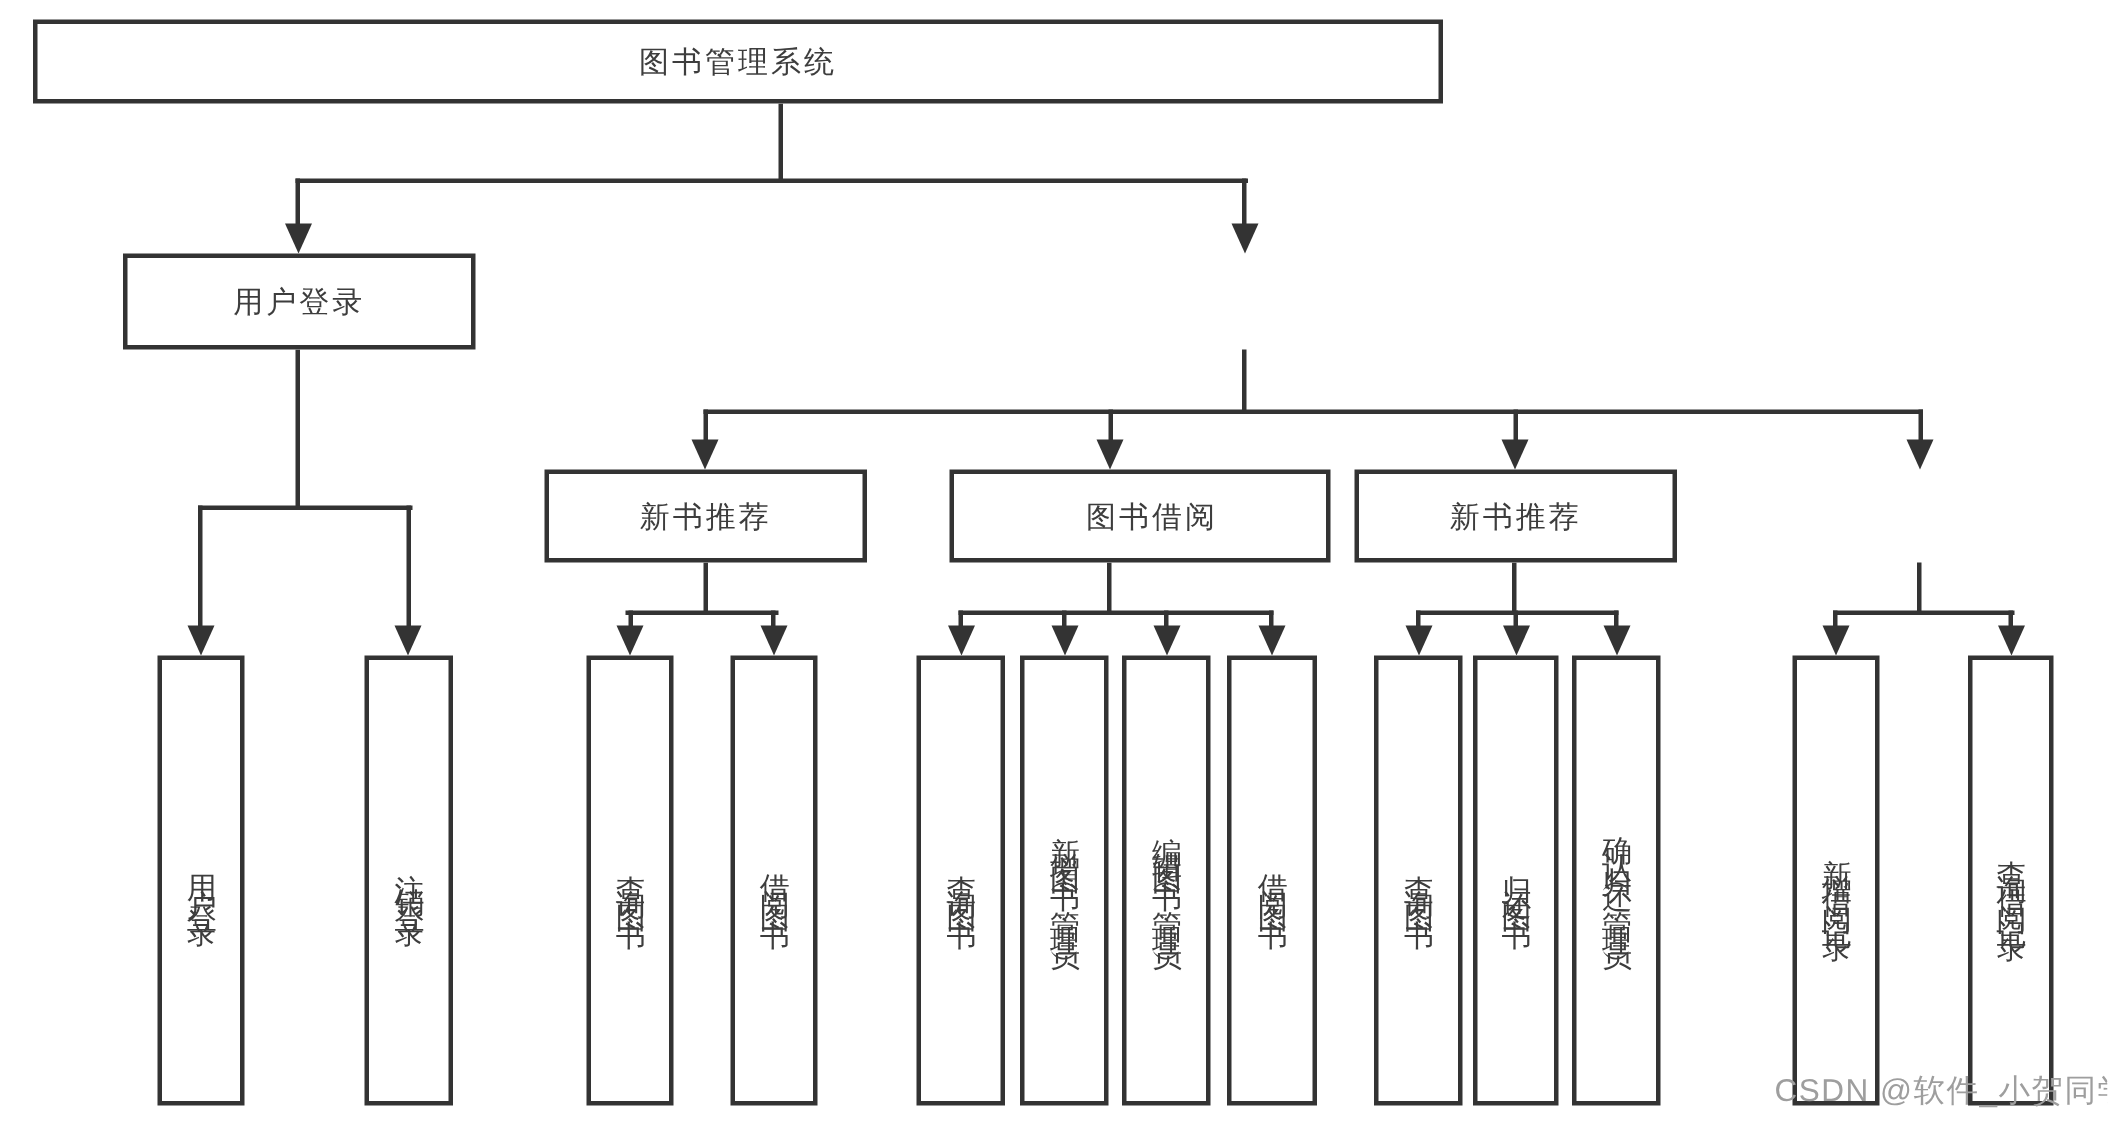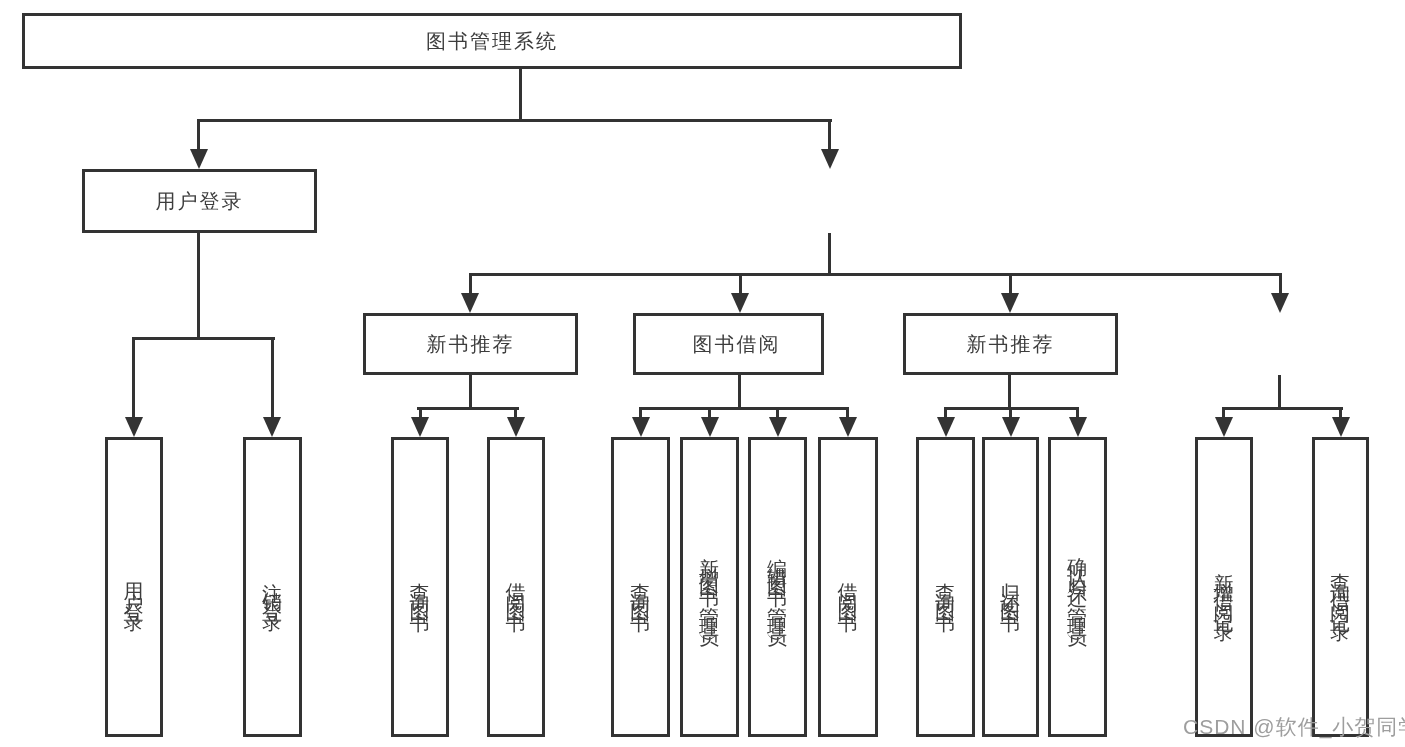--- a/index.html
+++ b/index.html
@@ -81,21 +81,21 @@
 
 
   <div class="vnode" style="left:105px; top:437px; width:58px; height:300px;">
     <span>用户登录</span>
   </div>
   <div class="vnode" style="left:243px; top:437px; width:59px; height:300px;">
     <span>注销登录</span>
   </div>
 
   <div class="hnode" style="left:363px; top:313px; width:215px; height:62px;">新书推荐</div>
-  <div class="hnode" style="left:633px; top:313px; width:191px; height:62px;padding-left:16px;">图书借阅</div>
+  <div class="hnode" style="left:633px; top:313px; width:254px; height:62px;padding-left:16px;">图书借阅</div>
   <div class="hnode" style="left:903px; top:313px; width:215px; height:62px;">新书推荐</div>
 
   <div class="vnode" style="left:391px; top:437px; width:58px; height:300px;">
     <span>查询图书</span>
   </div>
   <div class="vnode" style="left:487px; top:437px; width:58px; height:300px;">
     <span>借阅图书</span>
   </div>
 
   <div class="vnode" style="left:611px; top:437px; width:59px; height:300px;">

